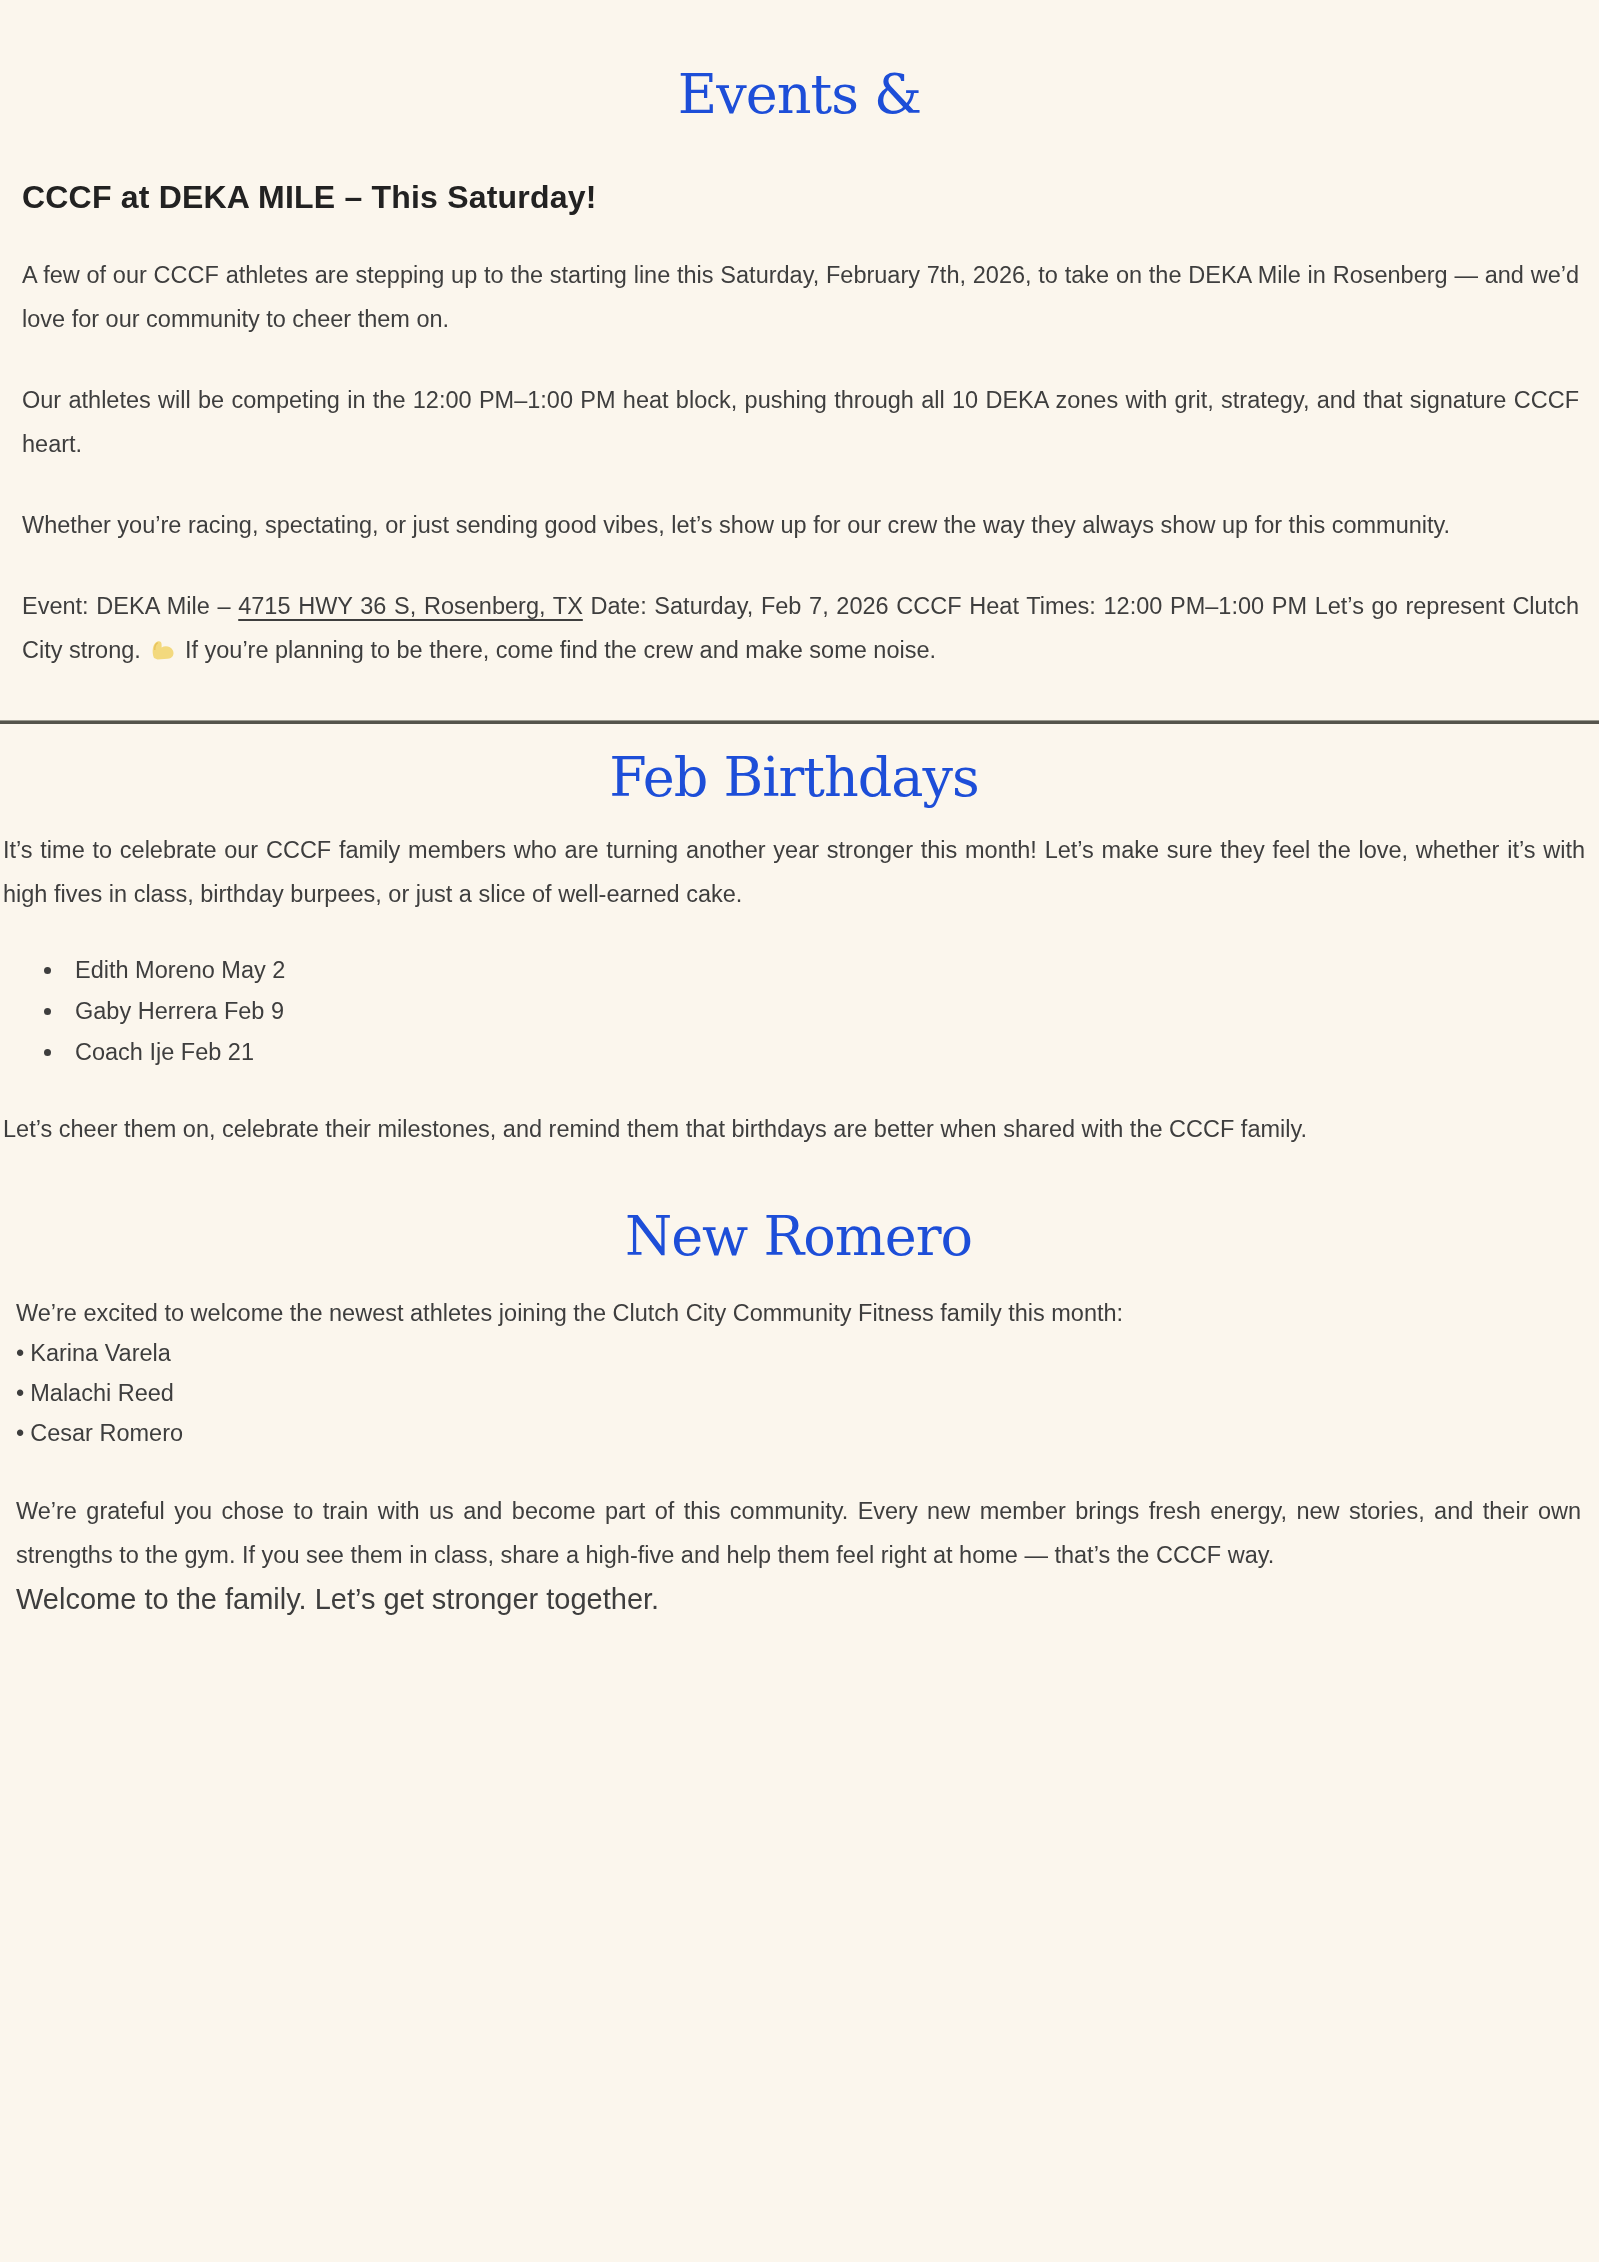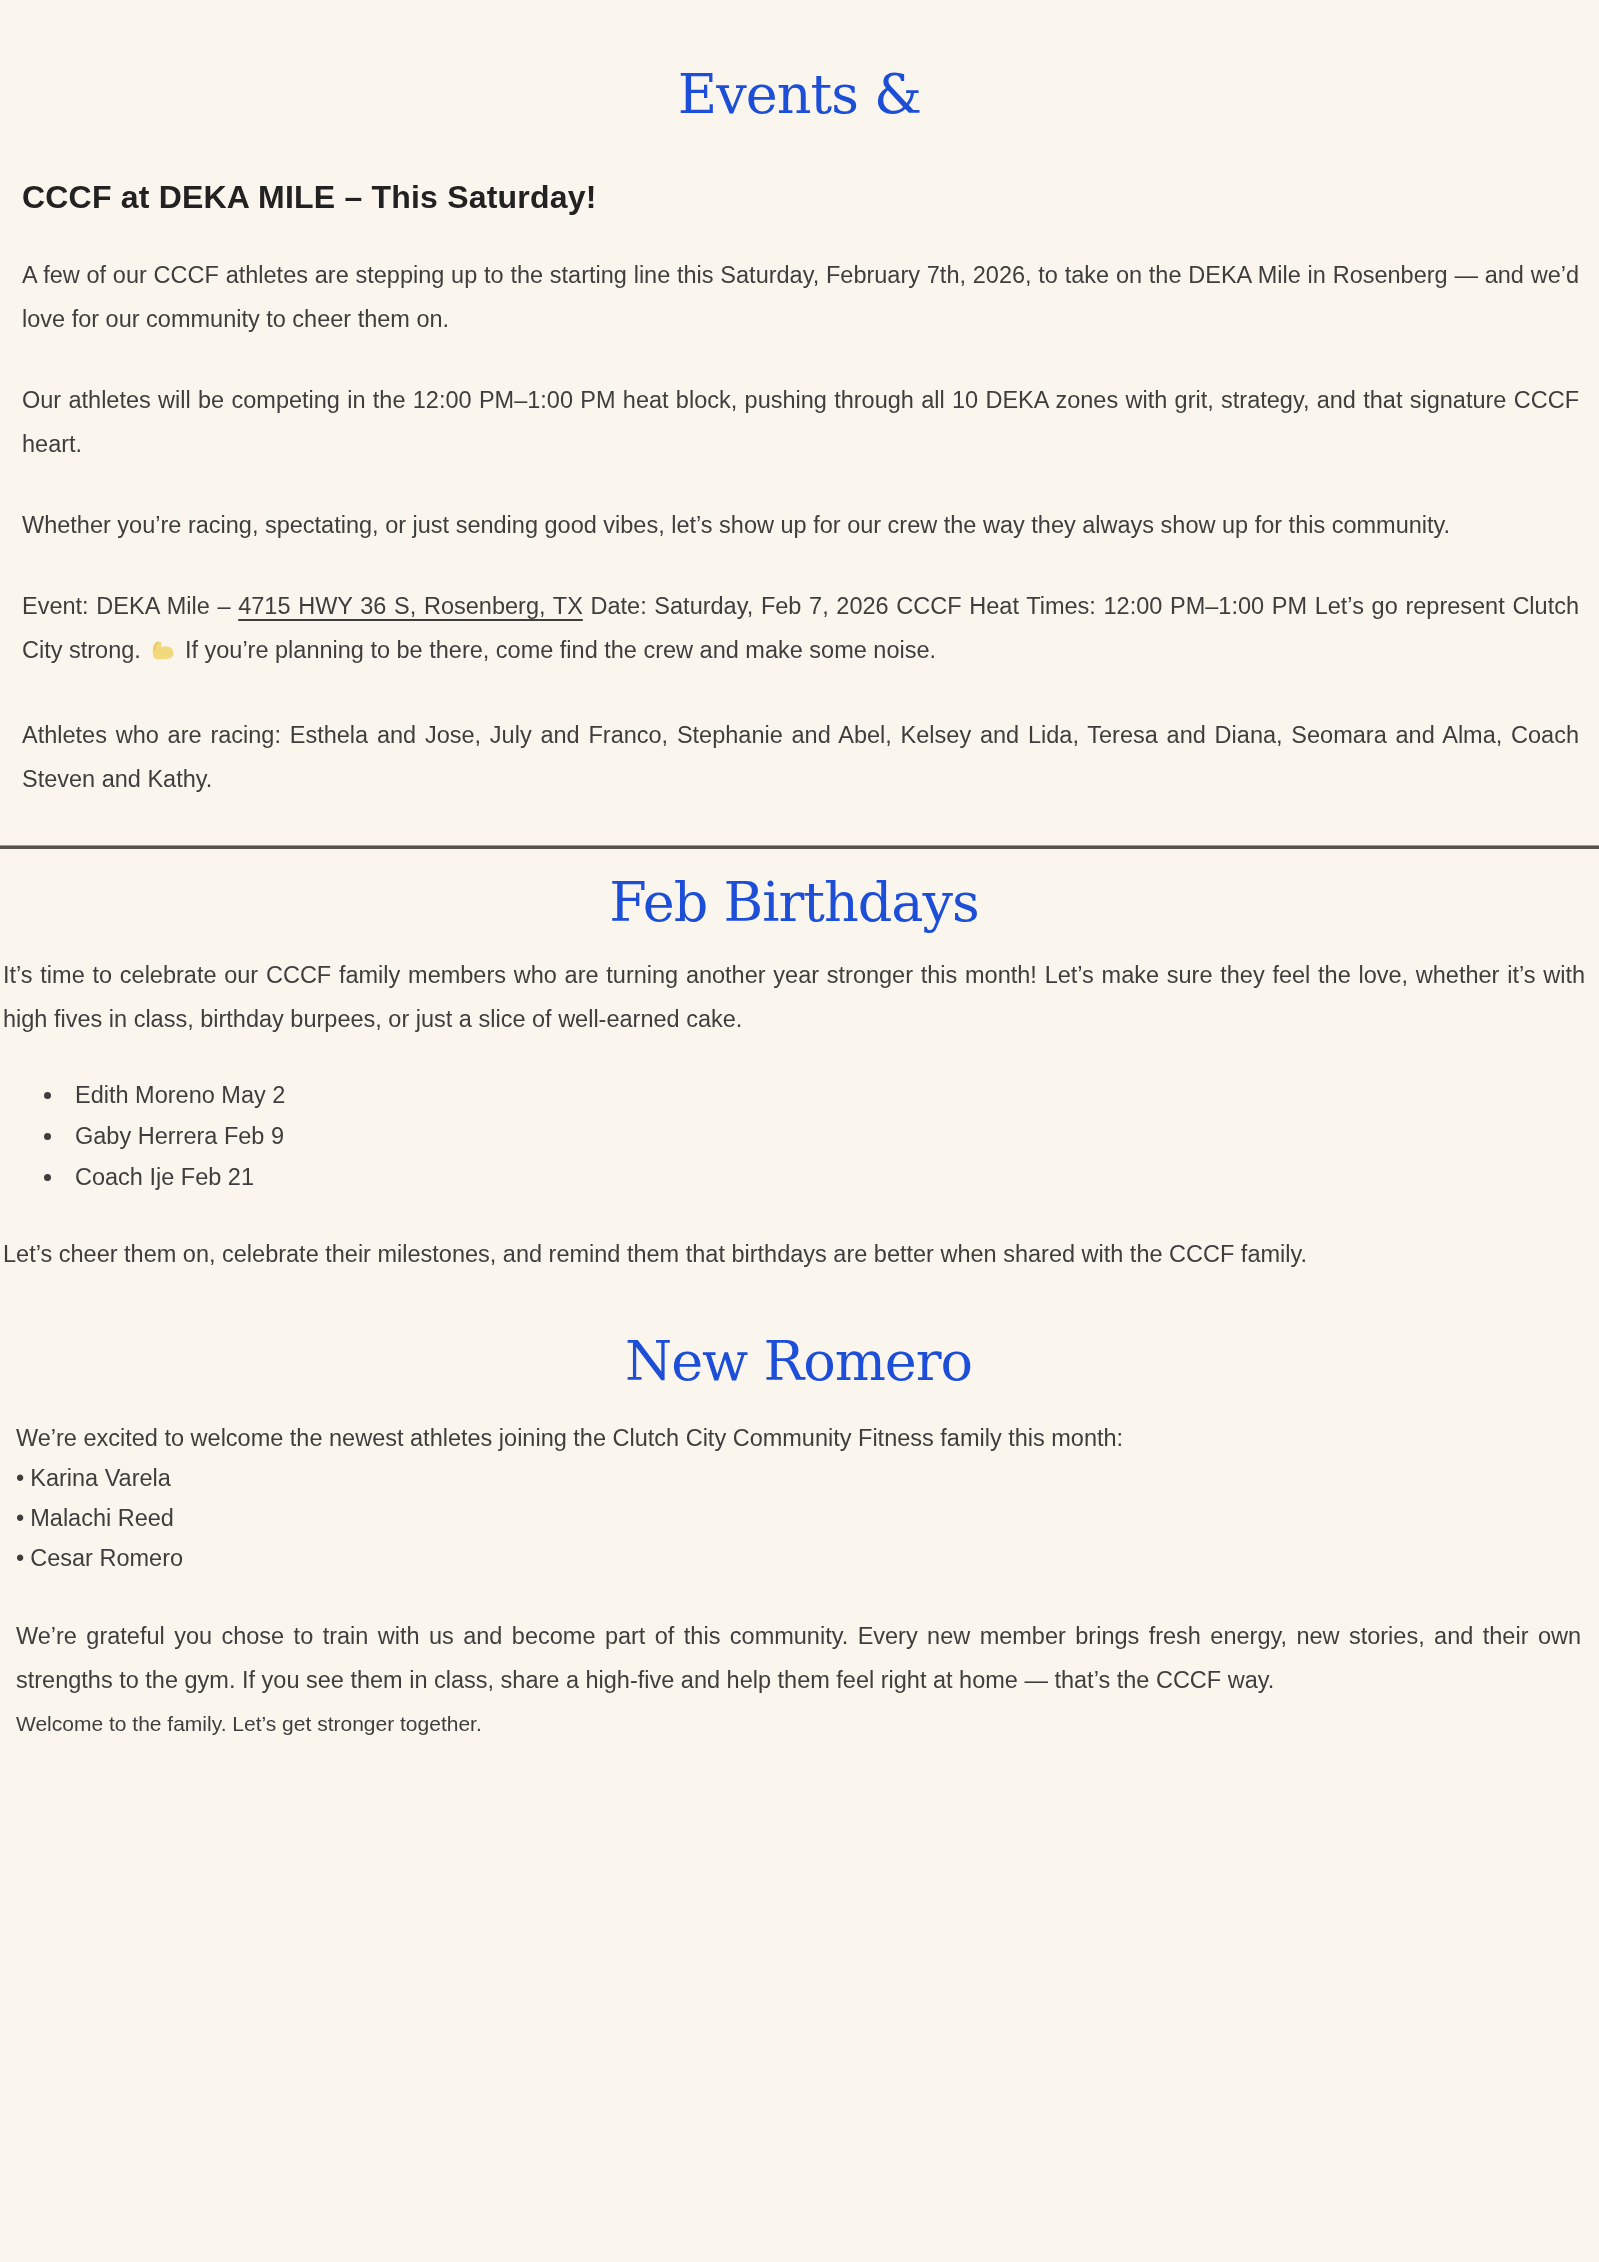--- a/index.html
+++ b/index.html
@@ -92,21 +92,21 @@
   .newmembers-section { padding: 0 18px 0 16px; }
   .nm-line {
     font-size: 23.5px;
     line-height: 40px;
     margin: 0;
   }
   .nm-intro { margin-top: 16px; }
   .nm-bullet { margin-right: 6px; }
   .nm-outro { margin-top: 36px; }
   .nm-closing {
-    font-size: 21px;
+    font-size: 29px;
     line-height: 44px;
     margin: 0;
     text-align: left;
   }
 </style>
 </head>
 <body>
 
 <div class="page">
 
@@ -121,21 +121,20 @@
 
     <p class="body-par">Our athletes will be competing in the 12:00 PM–1:00 PM heat block, pushing through all 10 DEKA zones with grit, strategy, and that signature CCCF heart.</p>
 
     <p class="body-par">Whether you’re racing, spectating, or just sending good vibes, let’s show up for our crew the way they always show up for this community.</p>
 
     <p class="body-par"><span>Event: DEKA Mile – </span><span class="address-link">4715 HWY 36 S, Rosenberg, TX</span><span>  Date: Saturday, Feb 7, 2026 CCCF Heat Times: 12:00 PM–1:00 PM Let’s go represent Clutch City strong. </span><span class="emoji"><svg width="27" height="25" viewBox="0 0 27 25">
             <path d="M5 21 C2.5 15 3.5 6.5 8.5 4.5 C10.8 3.6 12.6 4.8 12.6 7.4 L12.6 10.4 C16.5 8.2 21.8 9.3 23.8 13.2 C25.8 17.2 23.6 21.4 18.6 21.8 L8.5 22.6 Z" fill="#F3D97E"></path>
             <path d="M8.7 5.6 C6.5 7 5.5 10 5.8 13" stroke="#E8C25C" stroke-width="1.4" fill="none"></path>
           </svg></span><span> If you’re planning to be there, come find the crew and make some noise.</span></p>
 
-    <p class="body-par">Athletes who are racing: Esthela and Jose, July and Franco, Stephanie and Abel, Kelsey and Lida, Teresa and Diana, Seomara and Alma, Coach Steven and Kathy.</p>
   </div>
 
   <div class="divider"></div>
 
   <div class="birthdays-section">
     <div class="display-heading section-title birthdays-title">Feb Birthdays</div>
 
     <p class="body-par intro">It’s time to celebrate our CCCF family members who are turning another year stronger this month! Let’s make sure they feel the love, whether it’s with high fives in class, birthday burpees, or just a slice of well-earned cake.</p>
 
     <ul class="birthdays-list">

